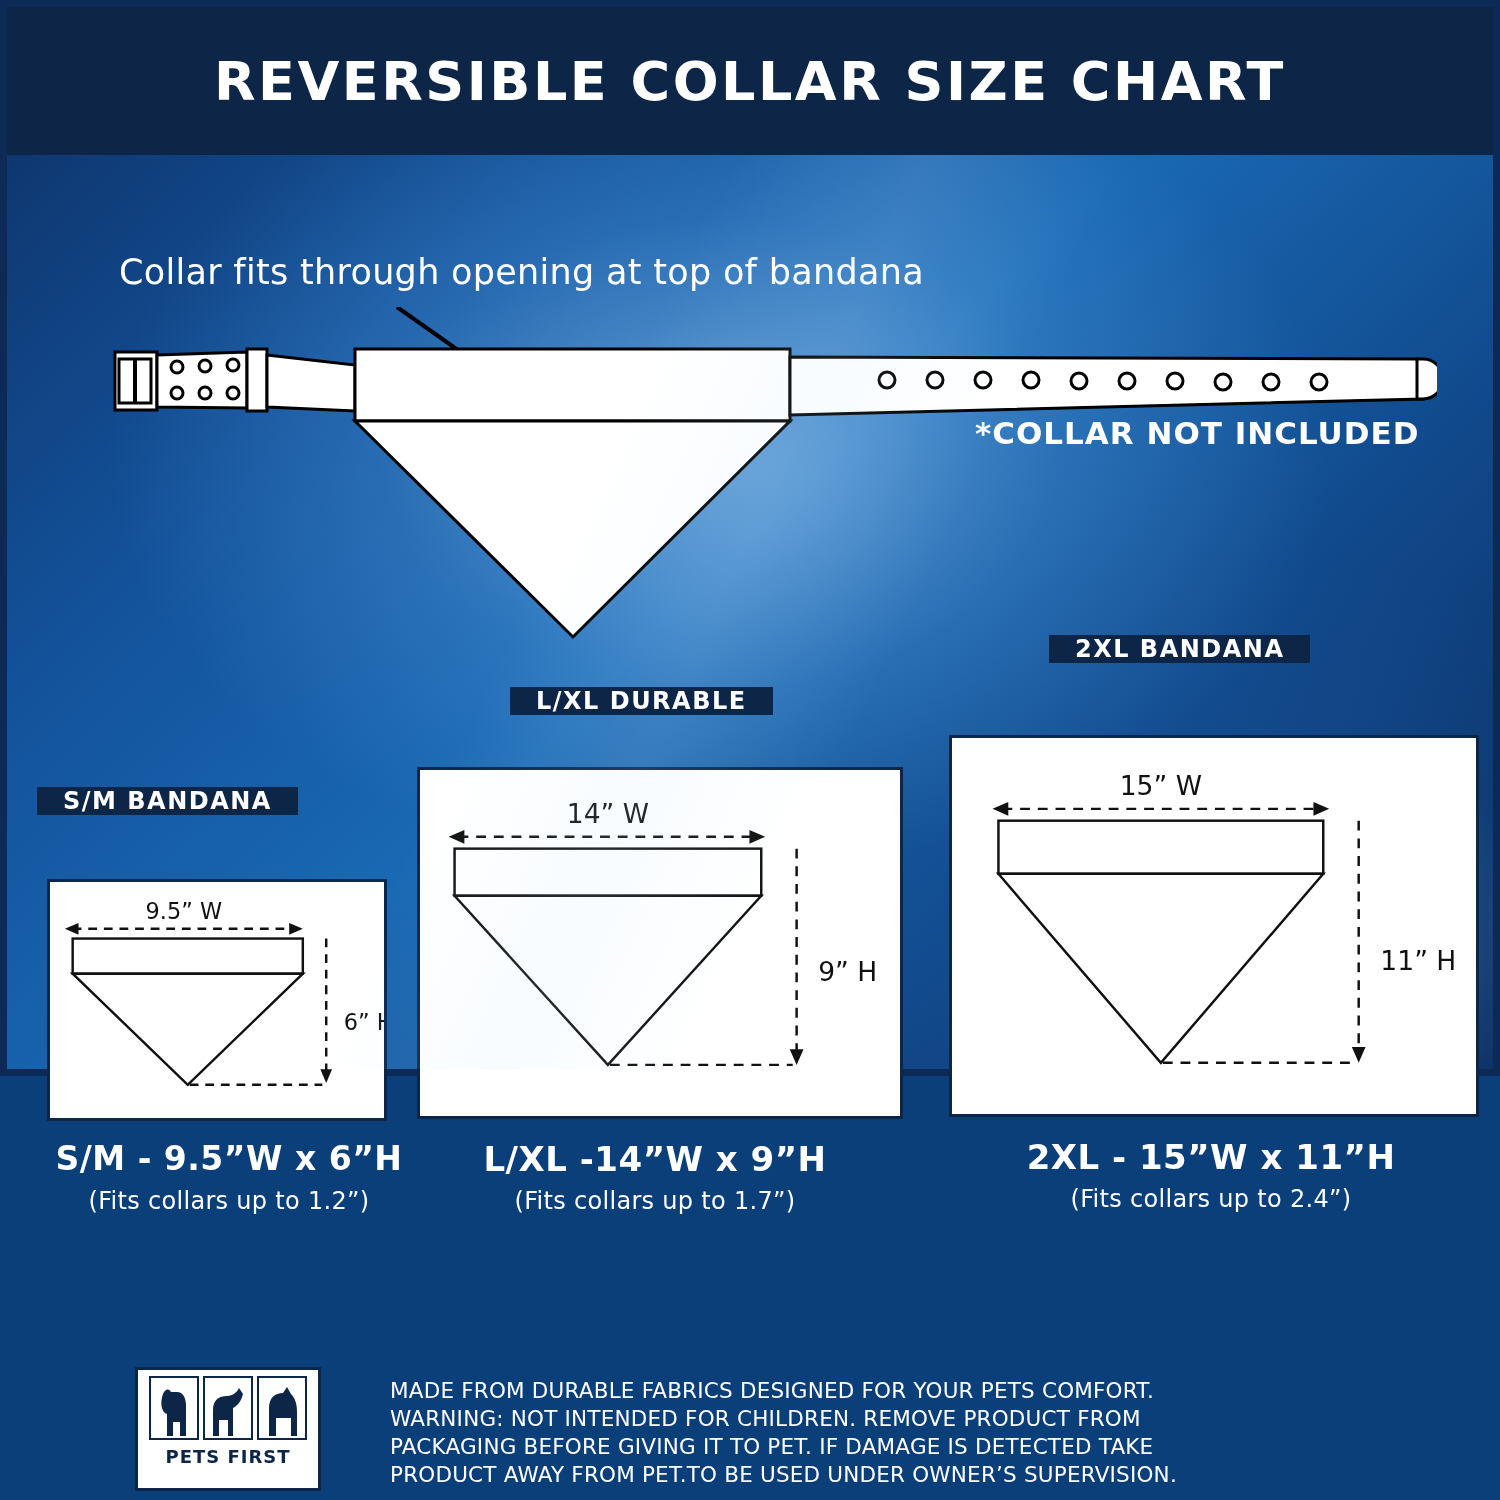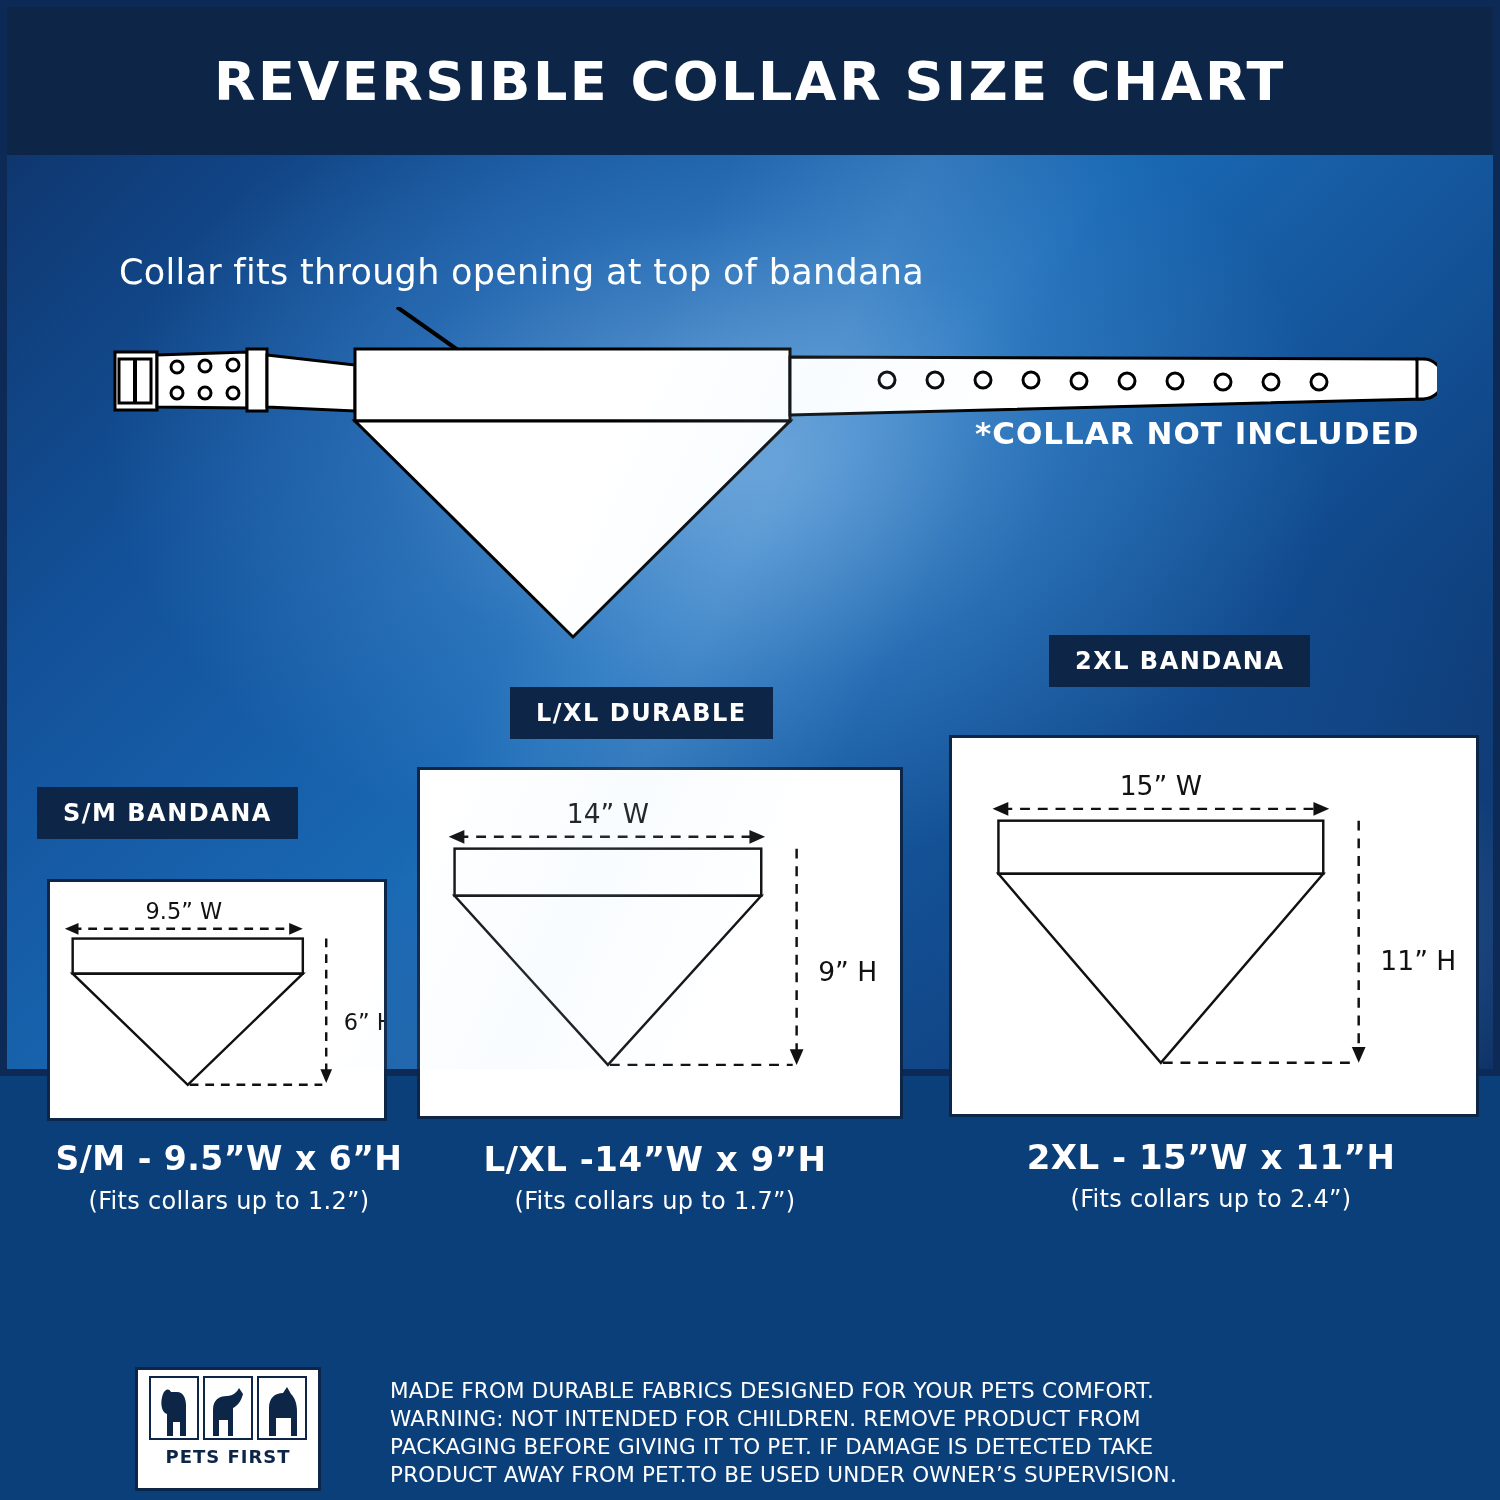--- a/index.html
+++ b/index.html
@@ -56,21 +56,21 @@
     white-space: nowrap;
   }
 
   
   .card { position: absolute; }
   .card .badge {
     position: absolute;
     background: #0d2546;
     color: #fff;
     font-size: 24px; font-weight: bold; letter-spacing: 1.5px;
-    padding: 12px 26px;
+    padding: 0 26px;
     white-space: nowrap;
     z-index: 3;
   }
   .card .panel {
     position: absolute;
     background: #ffffff;
     border: 3px solid #0d2546;
   }
   .card .caption-main {
     position: absolute;

